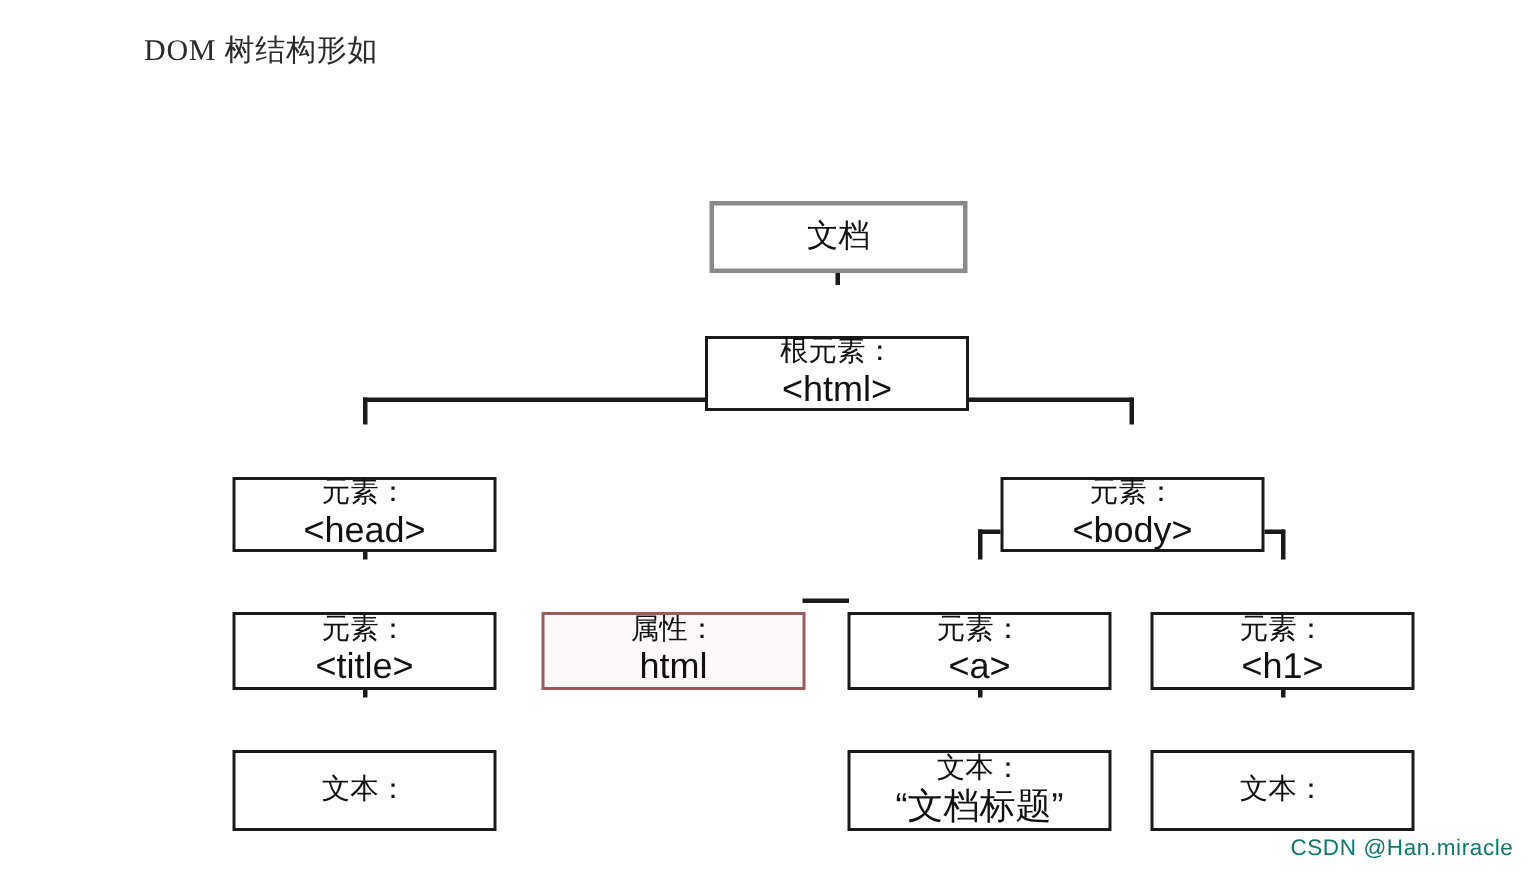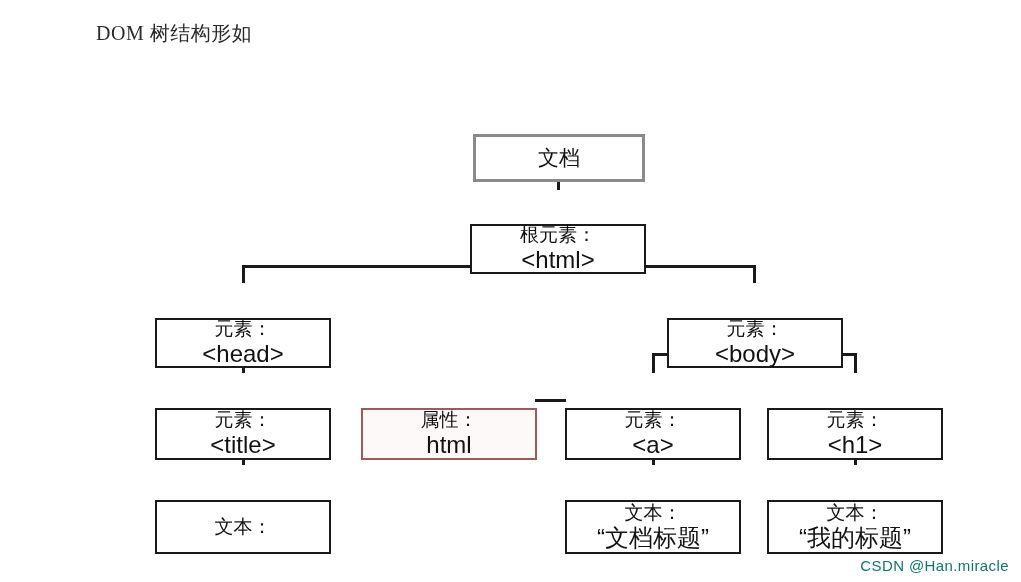--- a/index.html
+++ b/index.html
@@ -161,18 +161,17 @@
     <span class="l1">文本：</span>
   </div>
 
   <div class="node border-black" style="left:565px; top:465px; width:176px; height:54px;">
     <span class="l1">文本：</span>
     <span class="l2">“文档标题”</span>
   </div>
 
   <div class="node border-black" style="left:767px; top:465px; width:176px; height:54px;">
     <span class="l1">文本：</span>
-    <span class="l2">“我的标题”</span>
   </div>
 
   <div class="watermark">CSDN @Han.miracle</div>
 
 </div>
 
 </body></html>

